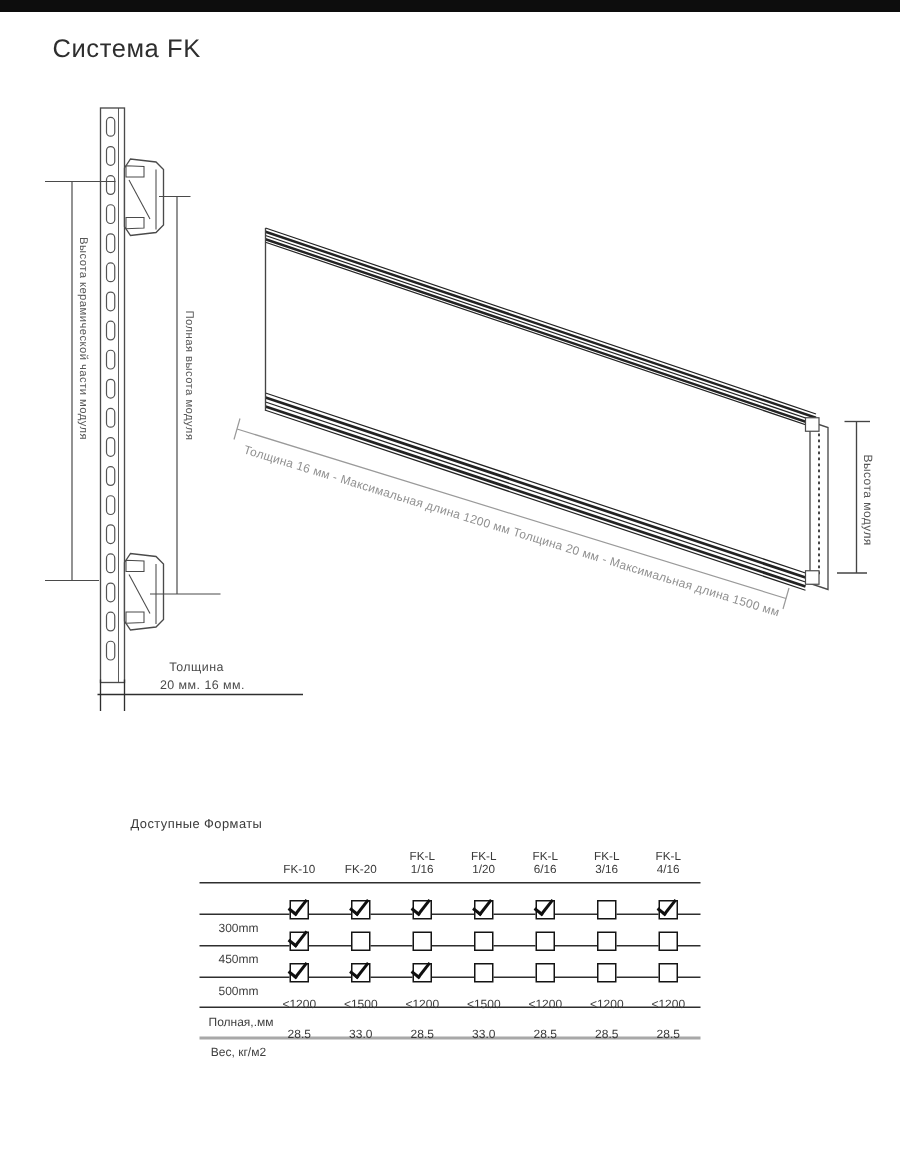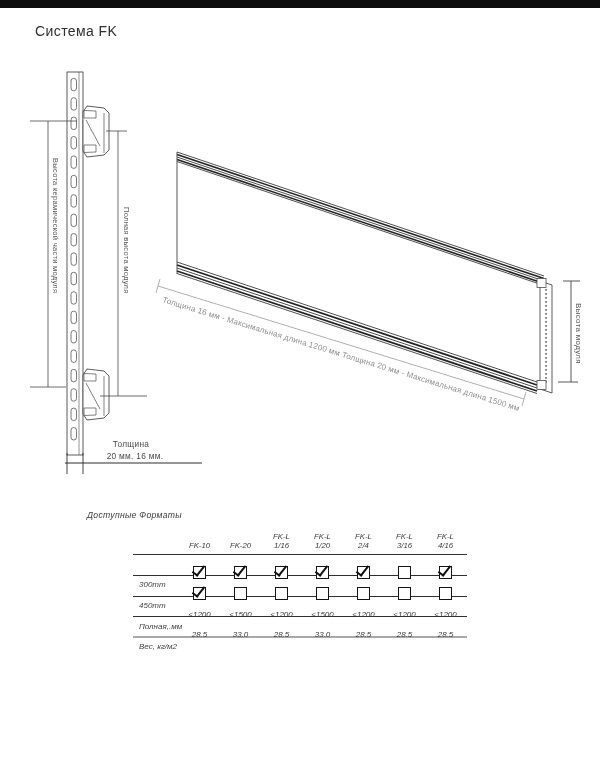--- a/index.html
+++ b/index.html
@@ -1,39 +1,39 @@
 <!DOCTYPE html>
 <html><head>
 <meta charset="utf-8">
 <style>
   html,body{margin:0;padding:0;background:#fff;}
   .page{
     position:relative;width:600px;height:783px;background:#ffffff;overflow:hidden;
     font-family:"Liberation Sans", sans-serif;color:#3a3a3a;
   }
   .topbar{position:absolute;left:0;top:0;width:600px;height:8px;background:#0d0d0d;}
-  .title{position:absolute;left:35px;top:23px;font-size:14px;letter-spacing:.4px;color:#2e2e2e;}
+  .title{position:absolute;left:35px;top:23px;font-size:17px;letter-spacing:.4px;color:#2e2e2e;}
   svg text{font-family:"Liberation Sans", sans-serif;}
   .vlabel{font-size:7.5px;fill:#555;letter-spacing:.3px;}
   .dlabel{font-size:8.3px;fill:#4a4a4a;letter-spacing:.3px;}
   .glabel{font-size:8px;fill:#8f8f8f;letter-spacing:.2px;}
   .left-drawing{position:absolute;left:20px;top:55px;}
   .panel-drawing{position:absolute;left:145px;top:135px;}
 
-  .formats{position:absolute;left:87px;top:510px;width:420px;font-style:italic;}
+  .formats{position:absolute;left:87px;top:544px;width:420px;}
   .formats-title{font-size:8.6px;color:#3a3a3a;letter-spacing:.3px;margin-bottom:0;}
   .ftable{position:absolute;left:46px;top:18px;width:334px;}
   .frow{display:grid;grid-template-columns:46px repeat(7,41px);align-items:center;border-bottom:1px solid #2e2e2e;}
   .frow.header{height:26px;align-items:end;}
   .frow.size{height:20px;}
   .frow.vals{height:19px;}
   .frow.thick{border-bottom:2.5px solid #2e2e2e;}
   .frow.last{border-bottom:2.5px solid #a8a8a8;}
   .fcell{text-align:center;font-size:8px;color:#3a3a3a;}
-  .fcell.rlabel{text-align:left;padding-left:6px;font-size:8px;color:#3f3f3f;margin-top:25px;}
+  .fcell.rlabel{text-align:center;padding-left:6px;font-size:8px;color:#3f3f3f;margin-top:25px;}
   .col{padding-bottom:4px;line-height:9px;font-size:7.8px;}
   .coltop,.colbot{display:block;}
   .cb{width:11px;height:11px;border:1.6px solid #141414;display:inline-block;position:relative;vertical-align:middle;background:#fff;}
   .cb.checked::after{
     content:"";position:absolute;left:1px;top:-4px;width:5px;height:11px;
     border-right:2.4px solid #0f0f0f;border-bottom:2.4px solid #0f0f0f;transform:rotate(38deg);
   }
   .val{font-size:8px;color:#3a3a3a;}
 </style>
 </head>
@@ -164,21 +164,21 @@
         <div class="fcell col">
             <span class="coltop">FK-L</span>
             <span class="colbot">1/16</span>
           </div>
         <div class="fcell col">
             <span class="coltop">FK-L</span>
             <span class="colbot">1/20</span>
           </div>
         <div class="fcell col">
             <span class="coltop">FK-L</span>
-            <span class="colbot">2/4</span>
+            <span class="colbot">6/16</span>
           </div>
         <div class="fcell col">
             <span class="coltop">FK-L</span>
             <span class="colbot">3/16</span>
           </div>
         <div class="fcell col">
             <span class="coltop">FK-L</span>
             <span class="colbot">4/16</span>
           </div>
       </div>
@@ -199,20 +199,30 @@
         <div class="fcell rlabel">450mm</div>
         <div class="fcell"><span class="cb checked"></span></div>
         <div class="fcell"><span class="cb"></span></div>
         <div class="fcell"><span class="cb"></span></div>
         <div class="fcell"><span class="cb"></span></div>
         <div class="fcell"><span class="cb"></span></div>
         <div class="fcell"><span class="cb"></span></div>
         <div class="fcell"><span class="cb"></span></div>
       </div>
 
+      <div class="frow size">
+        <div class="fcell rlabel">500mm</div>
+        <div class="fcell"><span class="cb checked"></span></div>
+        <div class="fcell"><span class="cb checked"></span></div>
+        <div class="fcell"><span class="cb checked"></span></div>
+        <div class="fcell"><span class="cb"></span></div>
+        <div class="fcell"><span class="cb"></span></div>
+        <div class="fcell"><span class="cb"></span></div>
+        <div class="fcell"><span class="cb"></span></div>
+      </div>
 
 
       <div class="frow vals">
         <div class="fcell rlabel">Полная,.мм</div>
         <div class="fcell val">&lt;1200</div>
         <div class="fcell val">&lt;1500</div>
         <div class="fcell val">&lt;1200</div>
         <div class="fcell val">&lt;1500</div>
         <div class="fcell val">&lt;1200</div>
         <div class="fcell val">&lt;1200</div>

